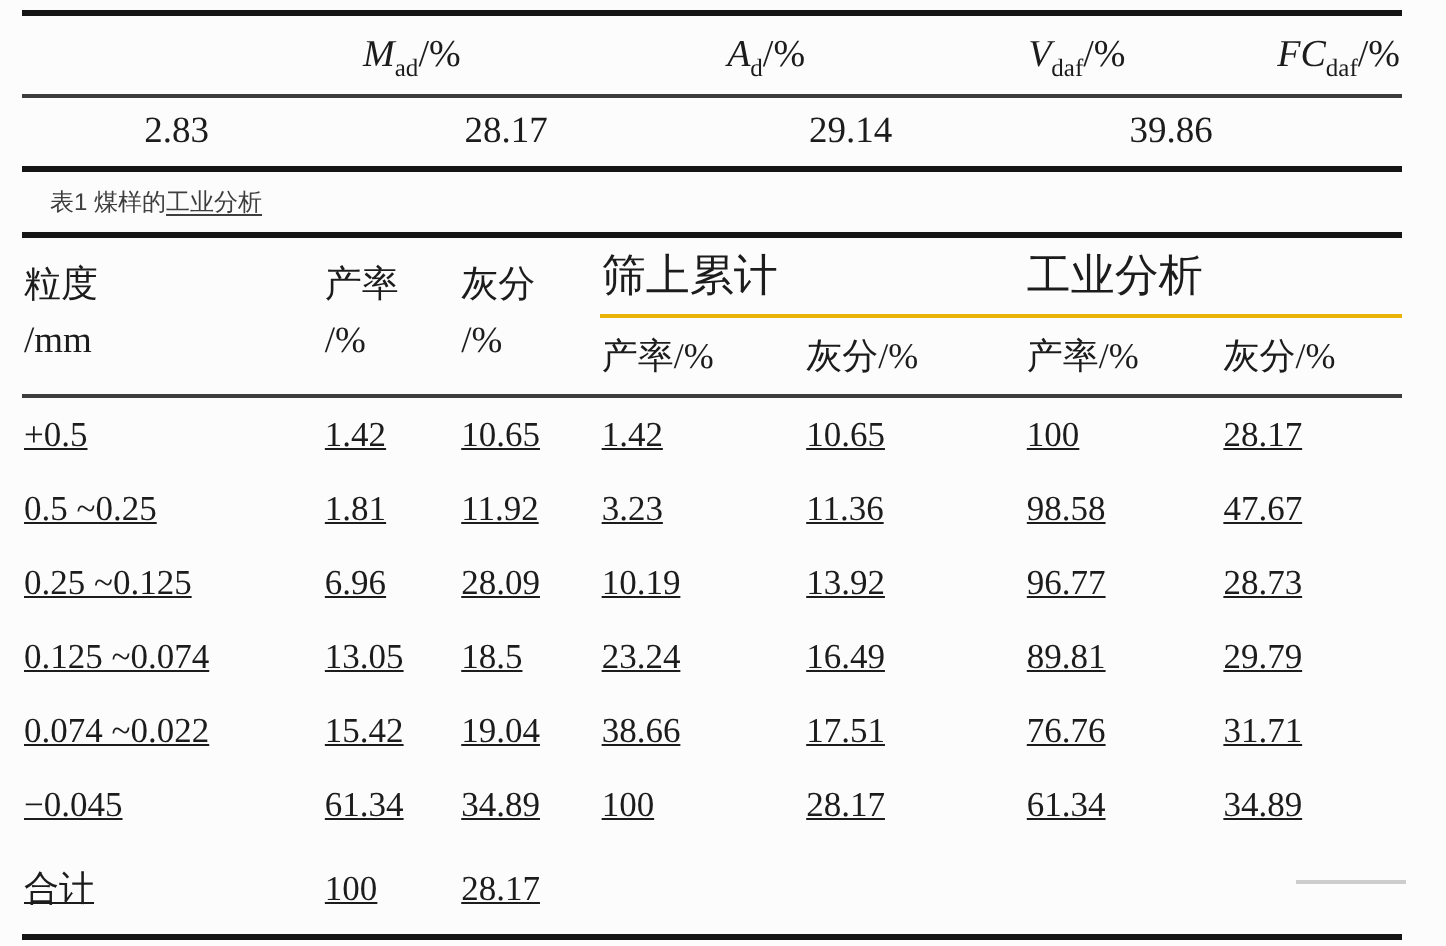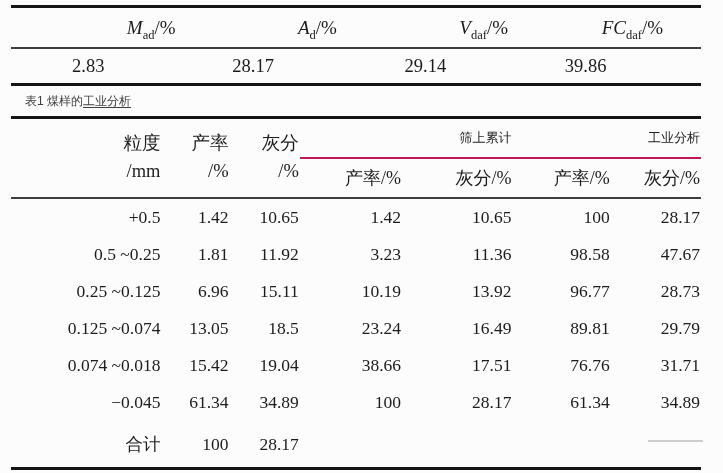--- a/index.html
+++ b/index.html
@@ -9,41 +9,41 @@
     font-family:"Liberation Serif","DejaVu Serif",serif;
   }
   .page{position:relative;width:723px;height:473px;}
   .content{position:absolute;left:11px;top:0;width:690px;}
 
   table{border-collapse:collapse;table-layout:fixed;width:690px;}
 
   
   .t1{margin-top:5px;border-top:3px solid #151515;border-bottom:3px solid #151515;}
   .t1 tr.hdr > *{border-bottom:2px solid #3d3d3d;}
-  .t1 th{height:37px;font-weight:normal;font-size:19px;text-align:center;vertical-align:middle;}
+  .t1 th{height:37px;font-weight:normal;font-size:19px;text-align:right;vertical-align:middle;}
   .t1 td{height:32px;font-size:18.5px;text-align:left;vertical-align:middle;}
   .sym{font-style:italic;}
   .t1 sub{font-size:12.5px;line-height:0;}
 
   
   .caption{
     font-family:"Liberation Sans","DejaVu Sans",sans-serif;
     font-size:12px;color:#3e3e3e;
     padding:8px 0 0 14px;height:22px;line-height:14px;
   }
   .caption .u{text-decoration:underline;text-underline-offset:2px;}
 
   
   .t2{border-top:3px solid #151515;border-bottom:3px solid #151515;}
   .t2 thead{border-bottom:2px solid #3d3d3d;}
-  .t2 th{font-weight:normal;text-align:right;vertical-align:middle;}
+  .t2 th{font-weight:normal;text-align:left;vertical-align:middle;}
   .t2 .two-line{font-size:18.5px;line-height:1.5;}
-  .t2 tr.h1 th.group{height:36px;font-size:13px;border-bottom:2px solid #be185d;}
+  .t2 tr.h1 th.group{height:36px;font-size:22px;border-bottom:2px solid #eab308;}
   .t2 tr.h2 th{height:36px;font-size:18px;}
-  .t2 tbody td{height:35px;font-size:17.5px;text-align:right;vertical-align:middle;}
+  .t2 tbody td{height:35px;font-size:17.5px;text-align:left;vertical-align:middle;text-decoration:underline;}
   .t2 tbody tr.total td{height:44px;}
 
   .c1{width:150px;}.c2{width:68px;}.c3{width:70px;}.c4{width:102px;}
   .c5{width:110px;}.c6{width:98px;}.c7{width:90px;}
   .sp{width:60px;}.tc1{width:160px;}.tc2{width:172px;}.tc3{width:160px;}.tc4{width:137px;}
 
   .artifact{position:absolute;left:648px;top:440px;width:55px;height:2px;background:#cdcdcd;}
 </style>
 </head>
 <body>
@@ -138,37 +138,37 @@
           <td>1.81</td>
           <td>11.92</td>
           <td>3.23</td>
           <td>11.36</td>
           <td>98.58</td>
           <td>47.67</td>
         </tr>
         <tr>
           <td>0.25 ~0.125</td>
           <td>6.96</td>
-          <td>15.11</td>
+          <td>28.09</td>
           <td>10.19</td>
           <td>13.92</td>
           <td>96.77</td>
           <td>28.73</td>
         </tr>
         <tr>
           <td>0.125 ~0.074</td>
           <td>13.05</td>
           <td>18.5</td>
           <td>23.24</td>
           <td>16.49</td>
           <td>89.81</td>
           <td>29.79</td>
         </tr>
         <tr>
-          <td>0.074 ~0.018</td>
+          <td>0.074 ~0.022</td>
           <td>15.42</td>
           <td>19.04</td>
           <td>38.66</td>
           <td>17.51</td>
           <td>76.76</td>
           <td>31.71</td>
         </tr>
         <tr>
           <td>−0.045</td>
           <td>61.34</td>

